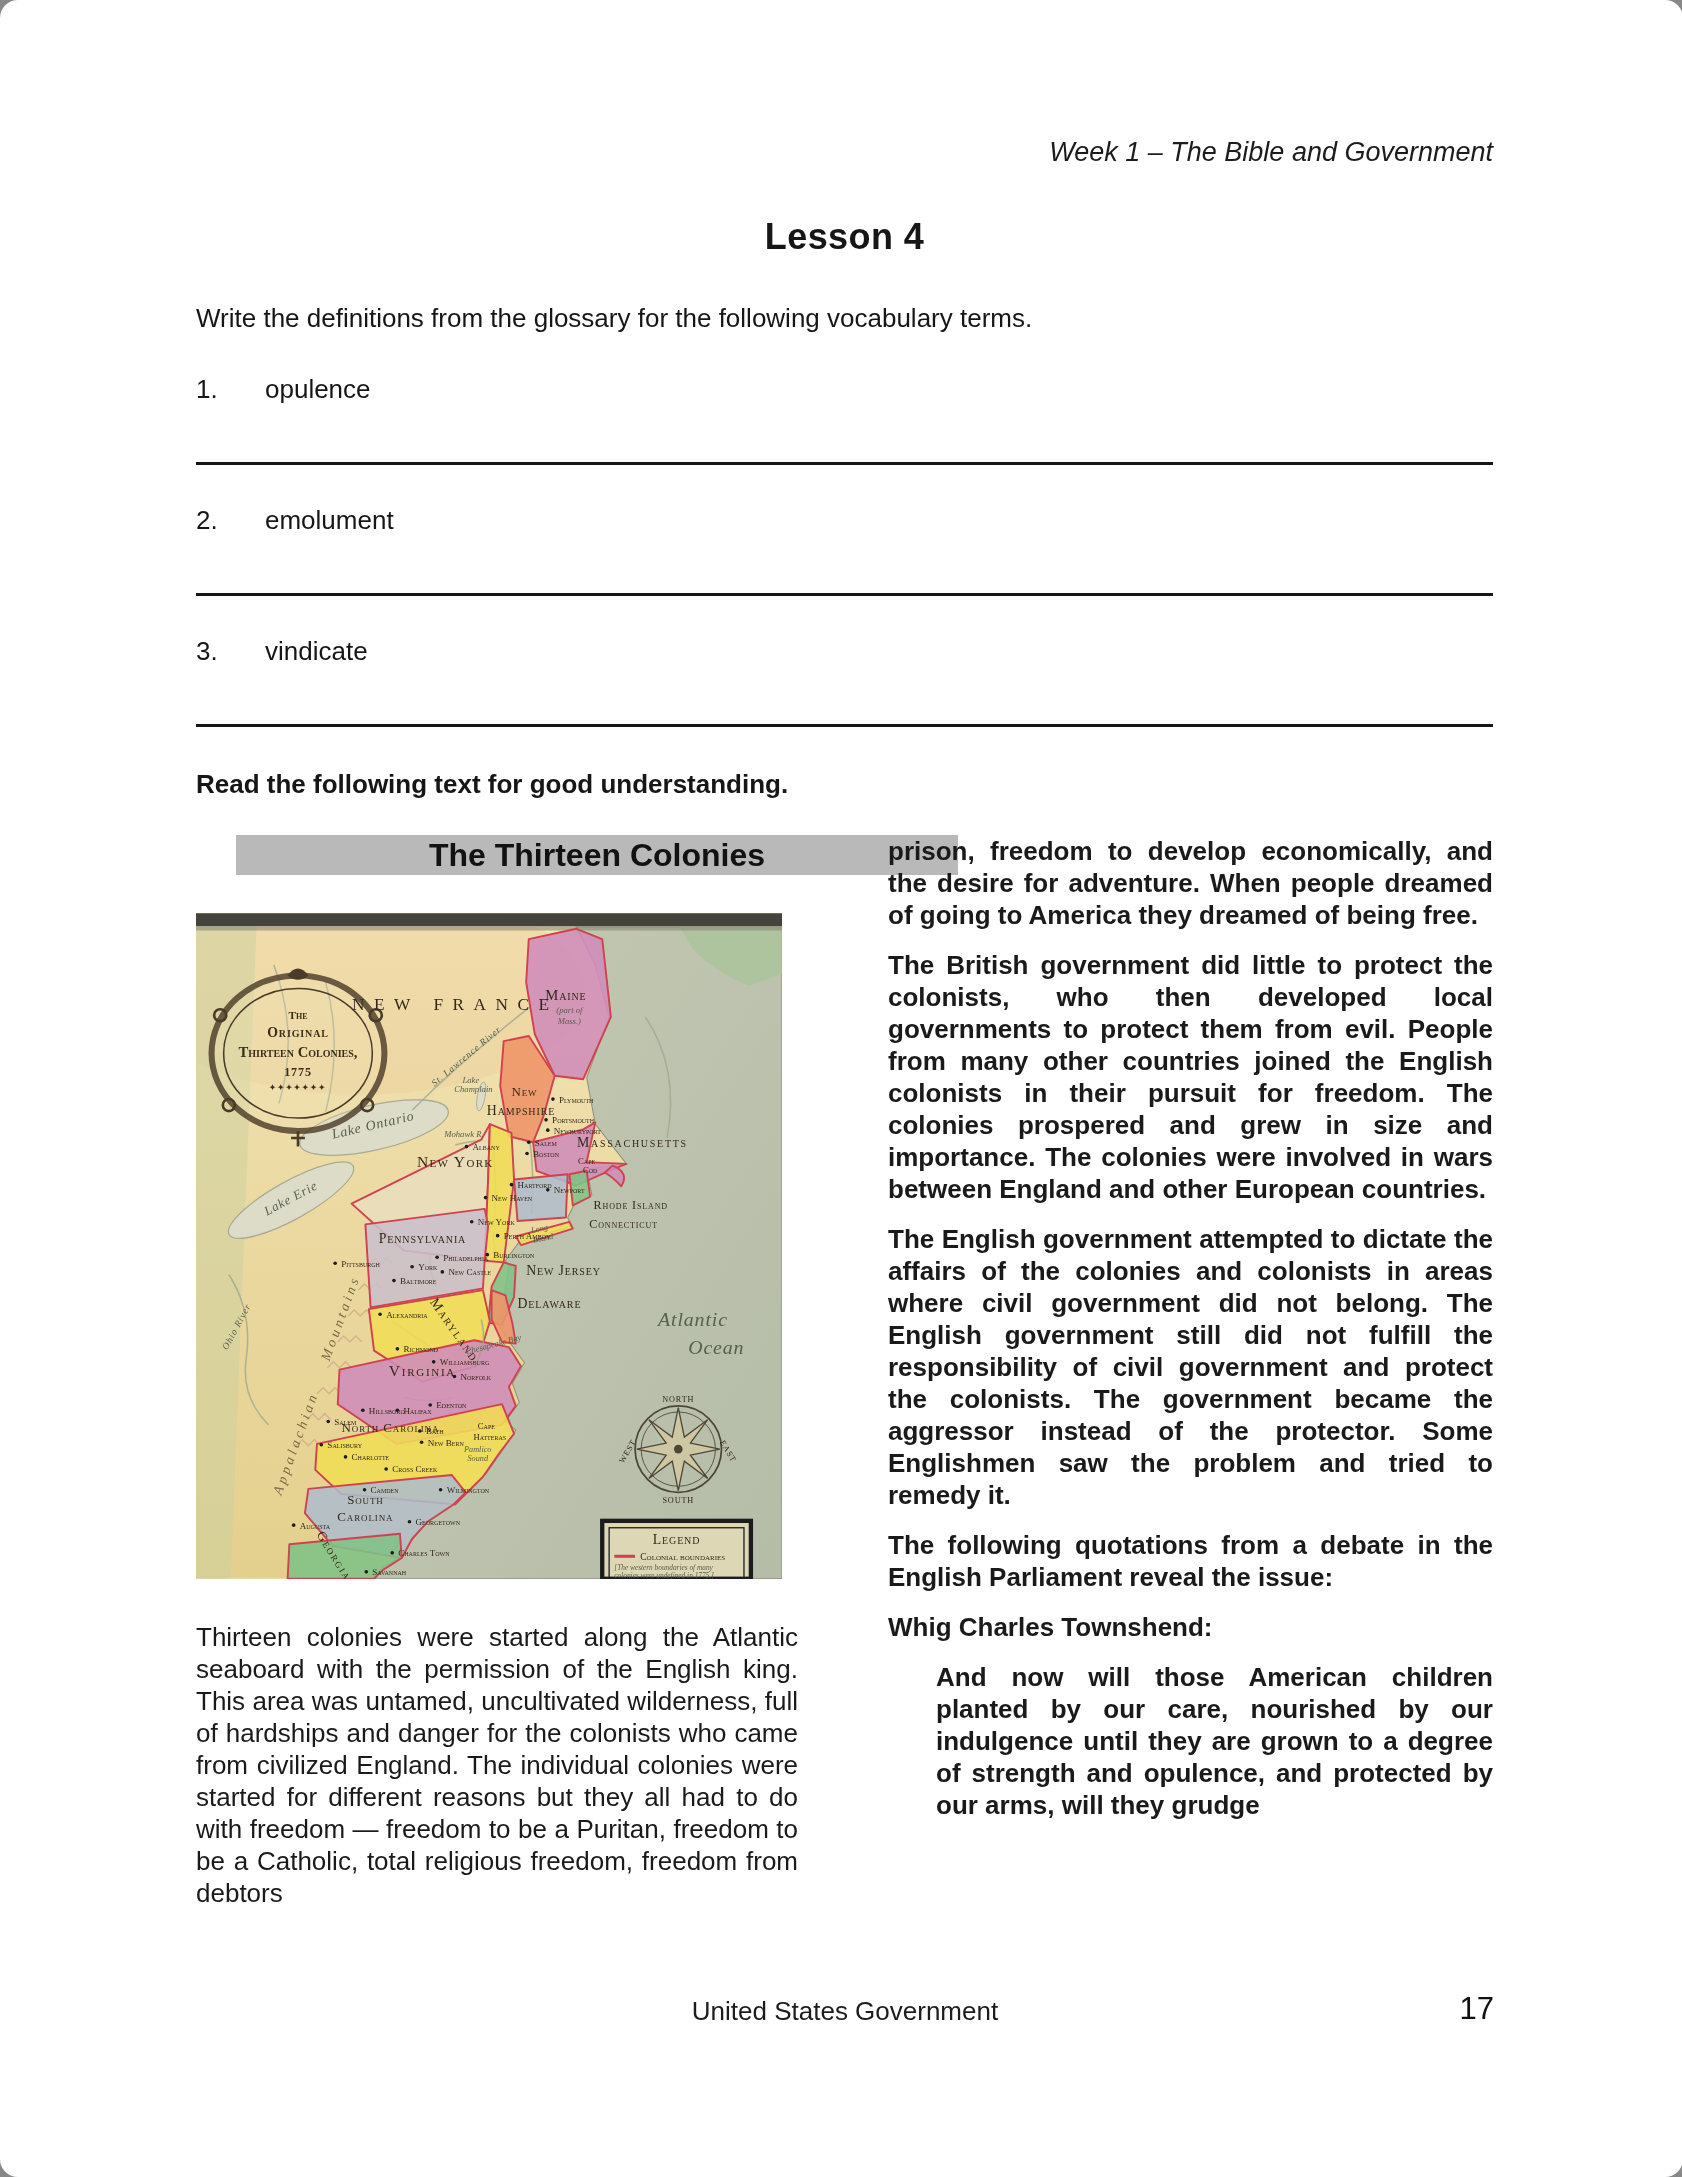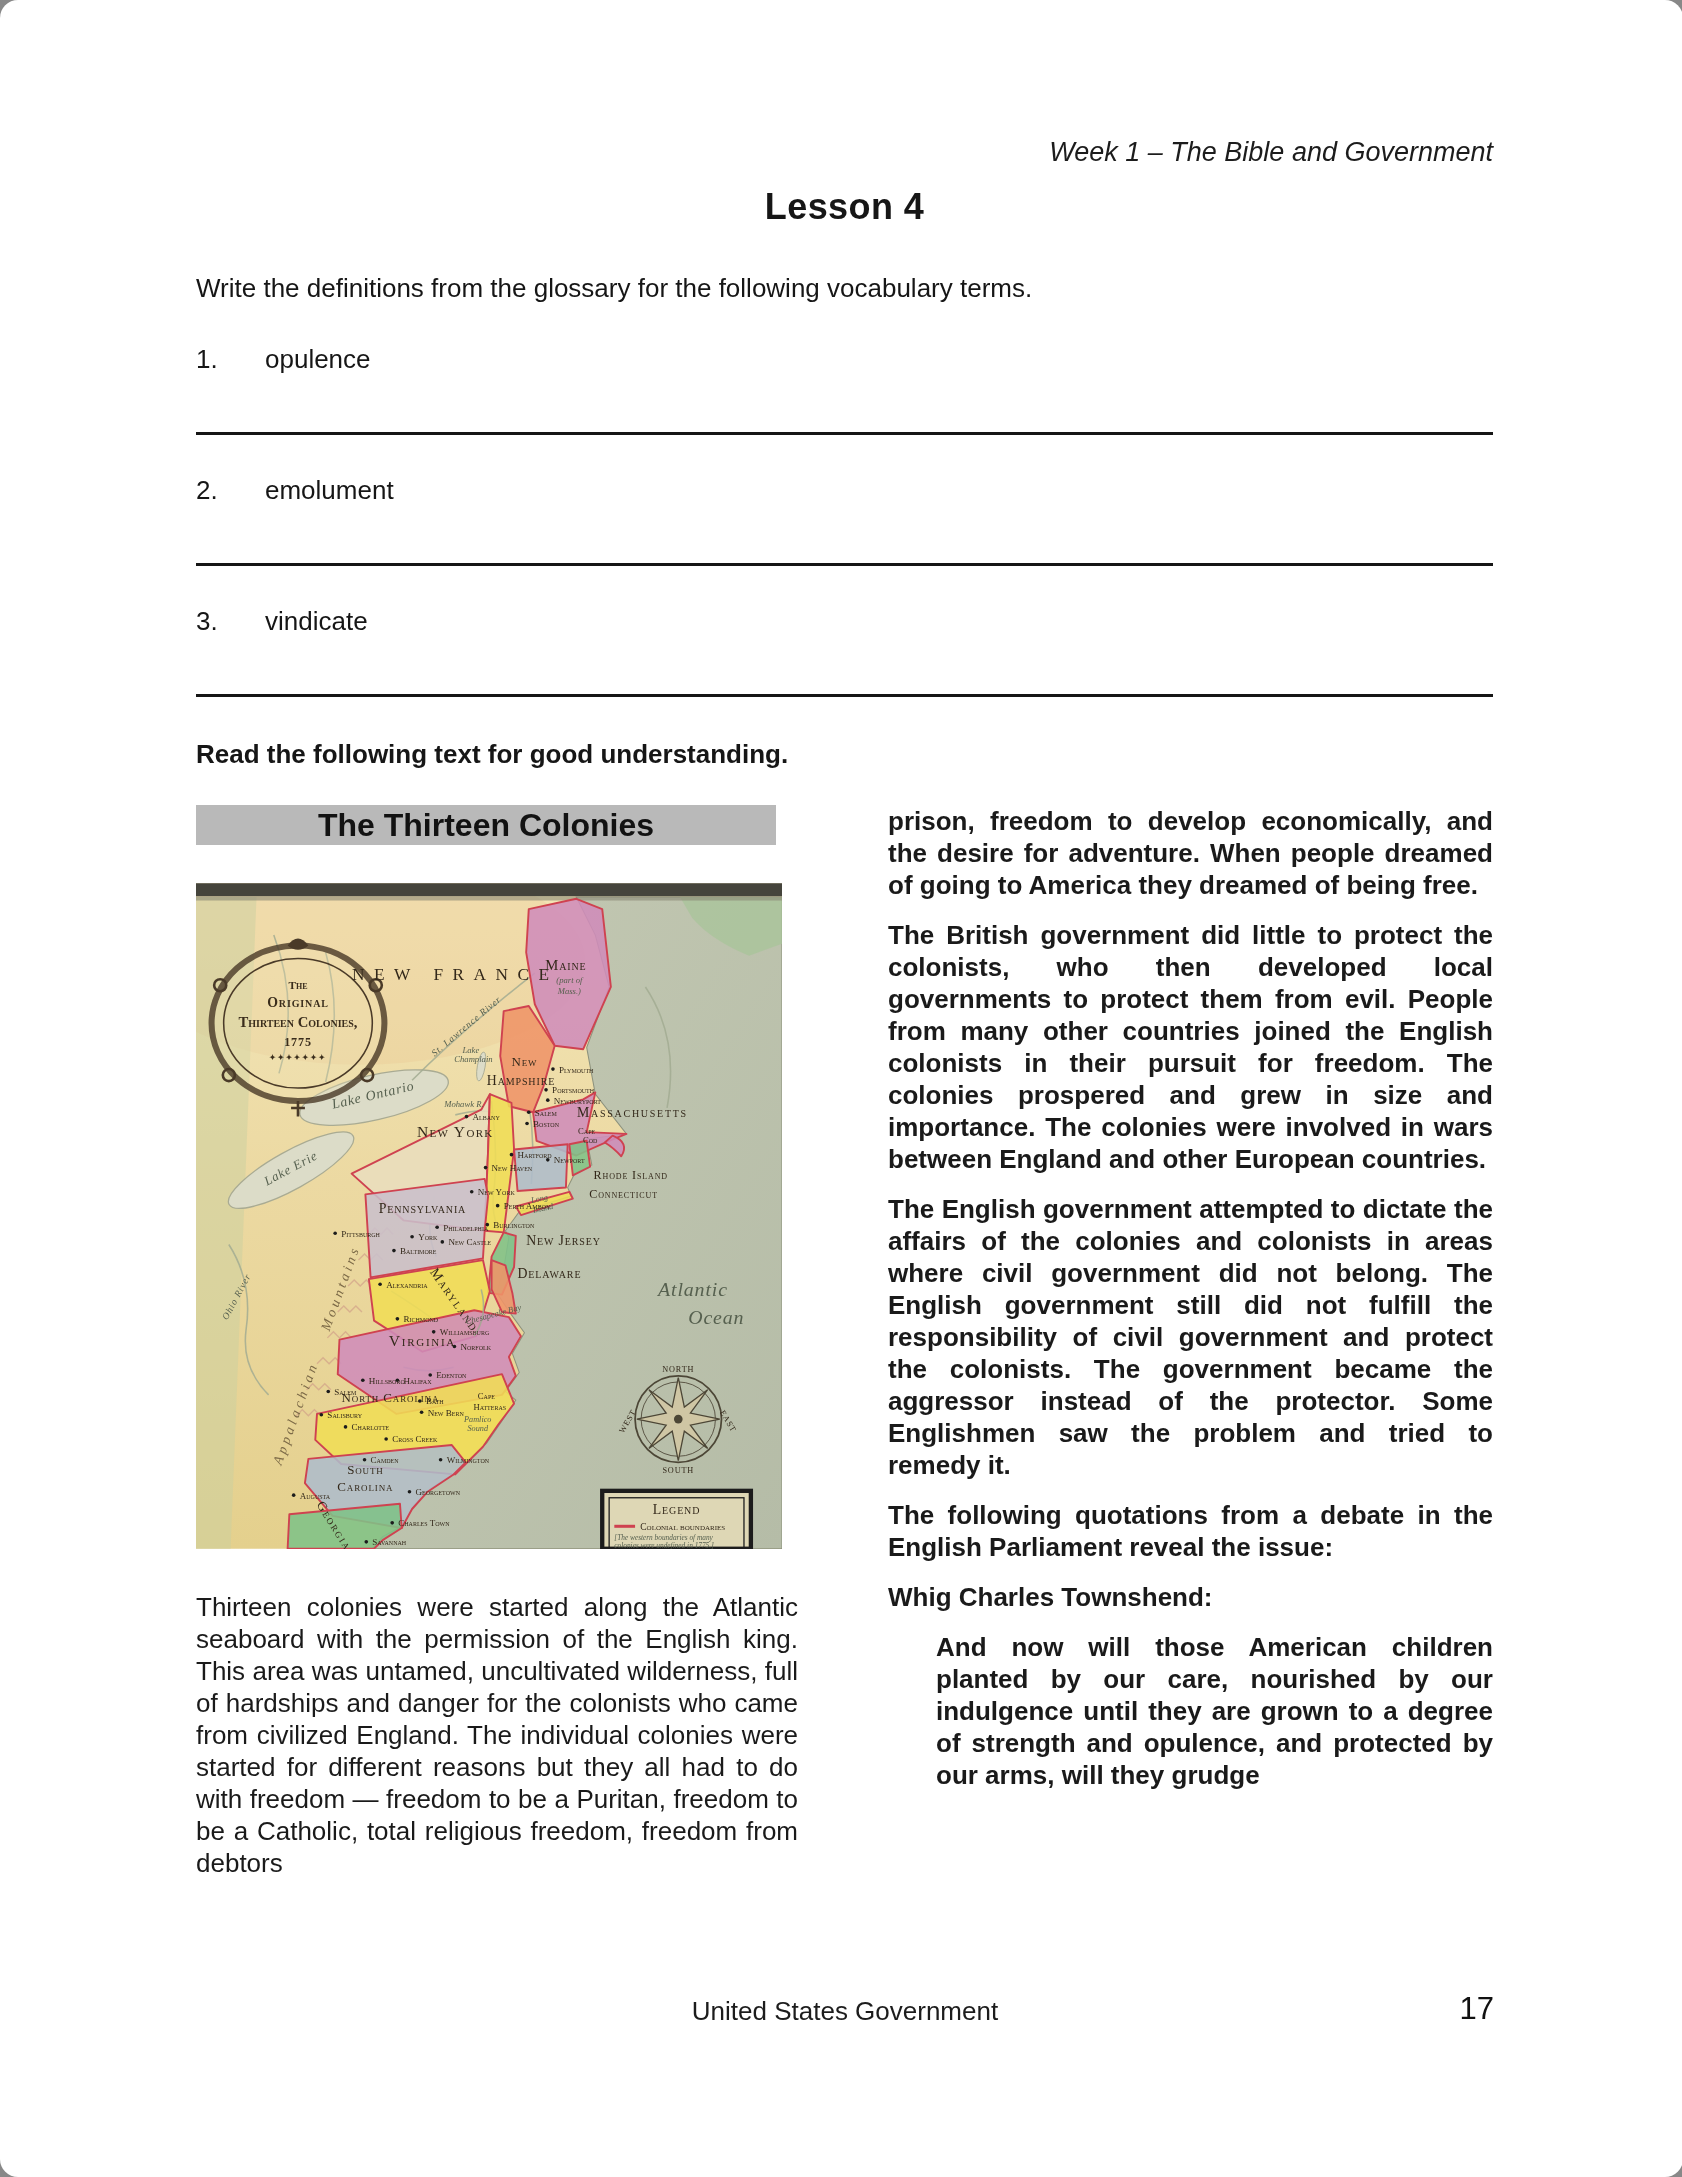--- a/index.html
+++ b/index.html
@@ -1,30 +1,30 @@
 <!DOCTYPE html>
 <html style="--banner_gray: #b9b9b9; --boundary_red: #cf4250; --parchment: #ecd9a2; --sea: #bdc3ae; --lake: #dcdcc8; --colony_pink: #cf8cba; --colony_orange: #ef9468; --colony_yellow: #f0dd55; --colony_green: #7fc288; --colony_gray_blue: #aebccb; --colony_mauve: #c9bfcb; --map_ink: #33281a; --water_ink: #56604f;font-size:14px"><head>
 <meta charset="utf-8">
 <style>
   html,body{margin:0;padding:0;background:#888;}
   .page{position:relative;width:1683px;height:2177px;background:#ffffff;overflow:hidden;
         font-family:"Liberation Sans",sans-serif;color:#161616;border-radius:18px;}
   .content{position:absolute;left:196px;top:0;width:1297px;}
   .doc-header{margin-top:137px;text-align:right;font-style:italic;font-size:27px;color:#1c1c1c;}
-  .lesson-title{margin-top:18px;text-align:center;font-weight:bold;font-size:36px;letter-spacing:0.4px;}
+  .lesson-title{margin-top:48px;text-align:center;font-weight:bold;font-size:36px;letter-spacing:0.4px;}
   .instruction{margin-top:45px;font-weight:normal;font-size:26px;}
   .vocab-item{margin-top:40px;display:flex;font-size:26px;}
   .vocab-num{width:69px;flex:0 0 69px;}
   .answer-line{margin-top:57px;border:none;border-top:3.5px solid #161616;height:0;width:100%;}
   .reading-heading{margin-top:42px;font-weight:bold;font-size:26px;}
   .columns{margin-top:35px;display:flex;gap:90px;align-items:flex-start;}
   .col-left{width:602px;flex:0 0 602px;}
   .col-right{width:605px;flex:0 0 605px;}
-  .banner{width:580px;height:40px;line-height:41px;text-align:center;font-weight:bold;font-size:32px;
-          background:var(--banner_gray,#b9b9b9);color:#121212;}
+  .banner{width:722px;height:40px;line-height:41px;text-align:center;font-weight:bold;font-size:32px;
+          background:var(--banner_gray,#b9b9b9);color:#121212;margin-left:40px;}
   .map-figure{display:block;margin-top:38px;}
   .body-text{font-size:26px;line-height:32px;text-align:justify;color:#1a1a1a;}
   .col-left .body-text{margin-top:42px;}
   .col-right p{margin:0 0 18px 0;font-weight:bold;}
   .quote{margin-top:22.5px;padding-left:48px;}
   .doc-footer{position:absolute;left:196px;right:189px;top:1996px;height:52px;}
   .footer-book{display:block;text-align:center;font-size:26px;color:#1c1c1c;}
   .page-num{position:absolute;right:0;top:-5.2px;font-size:31px;color:#111;}
   
   svg text{font-family:"Liberation Serif",serif;}

